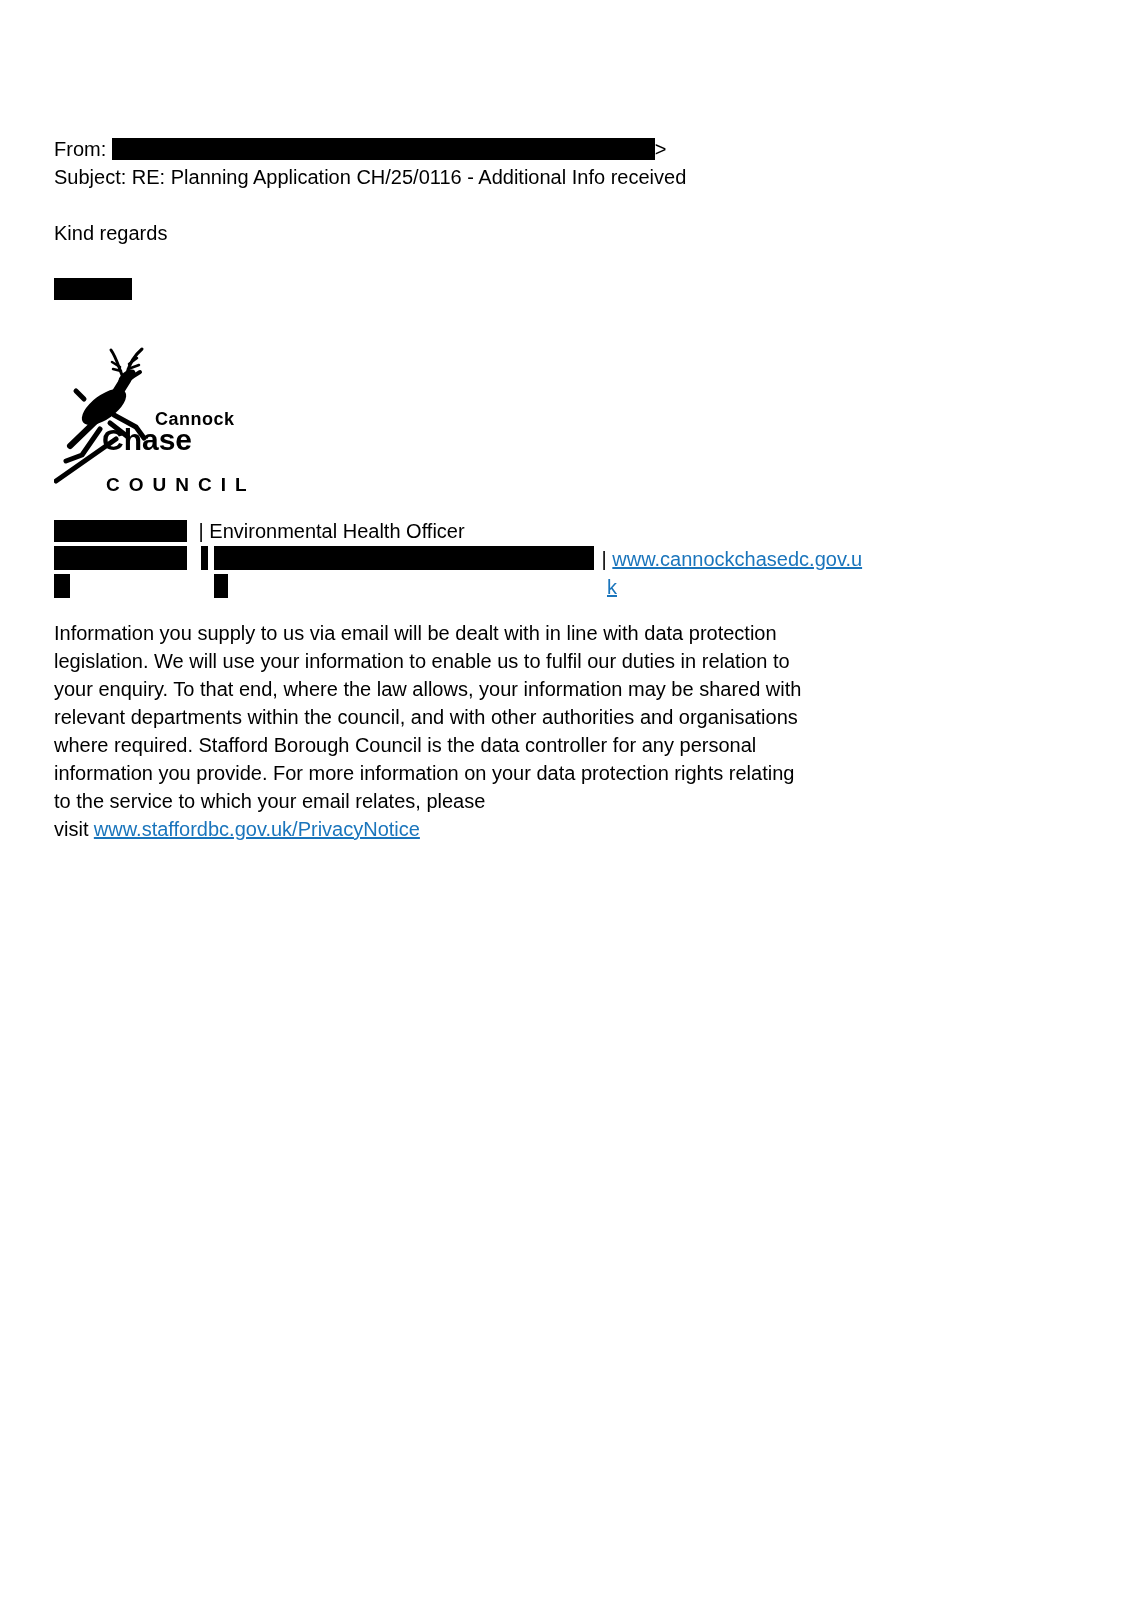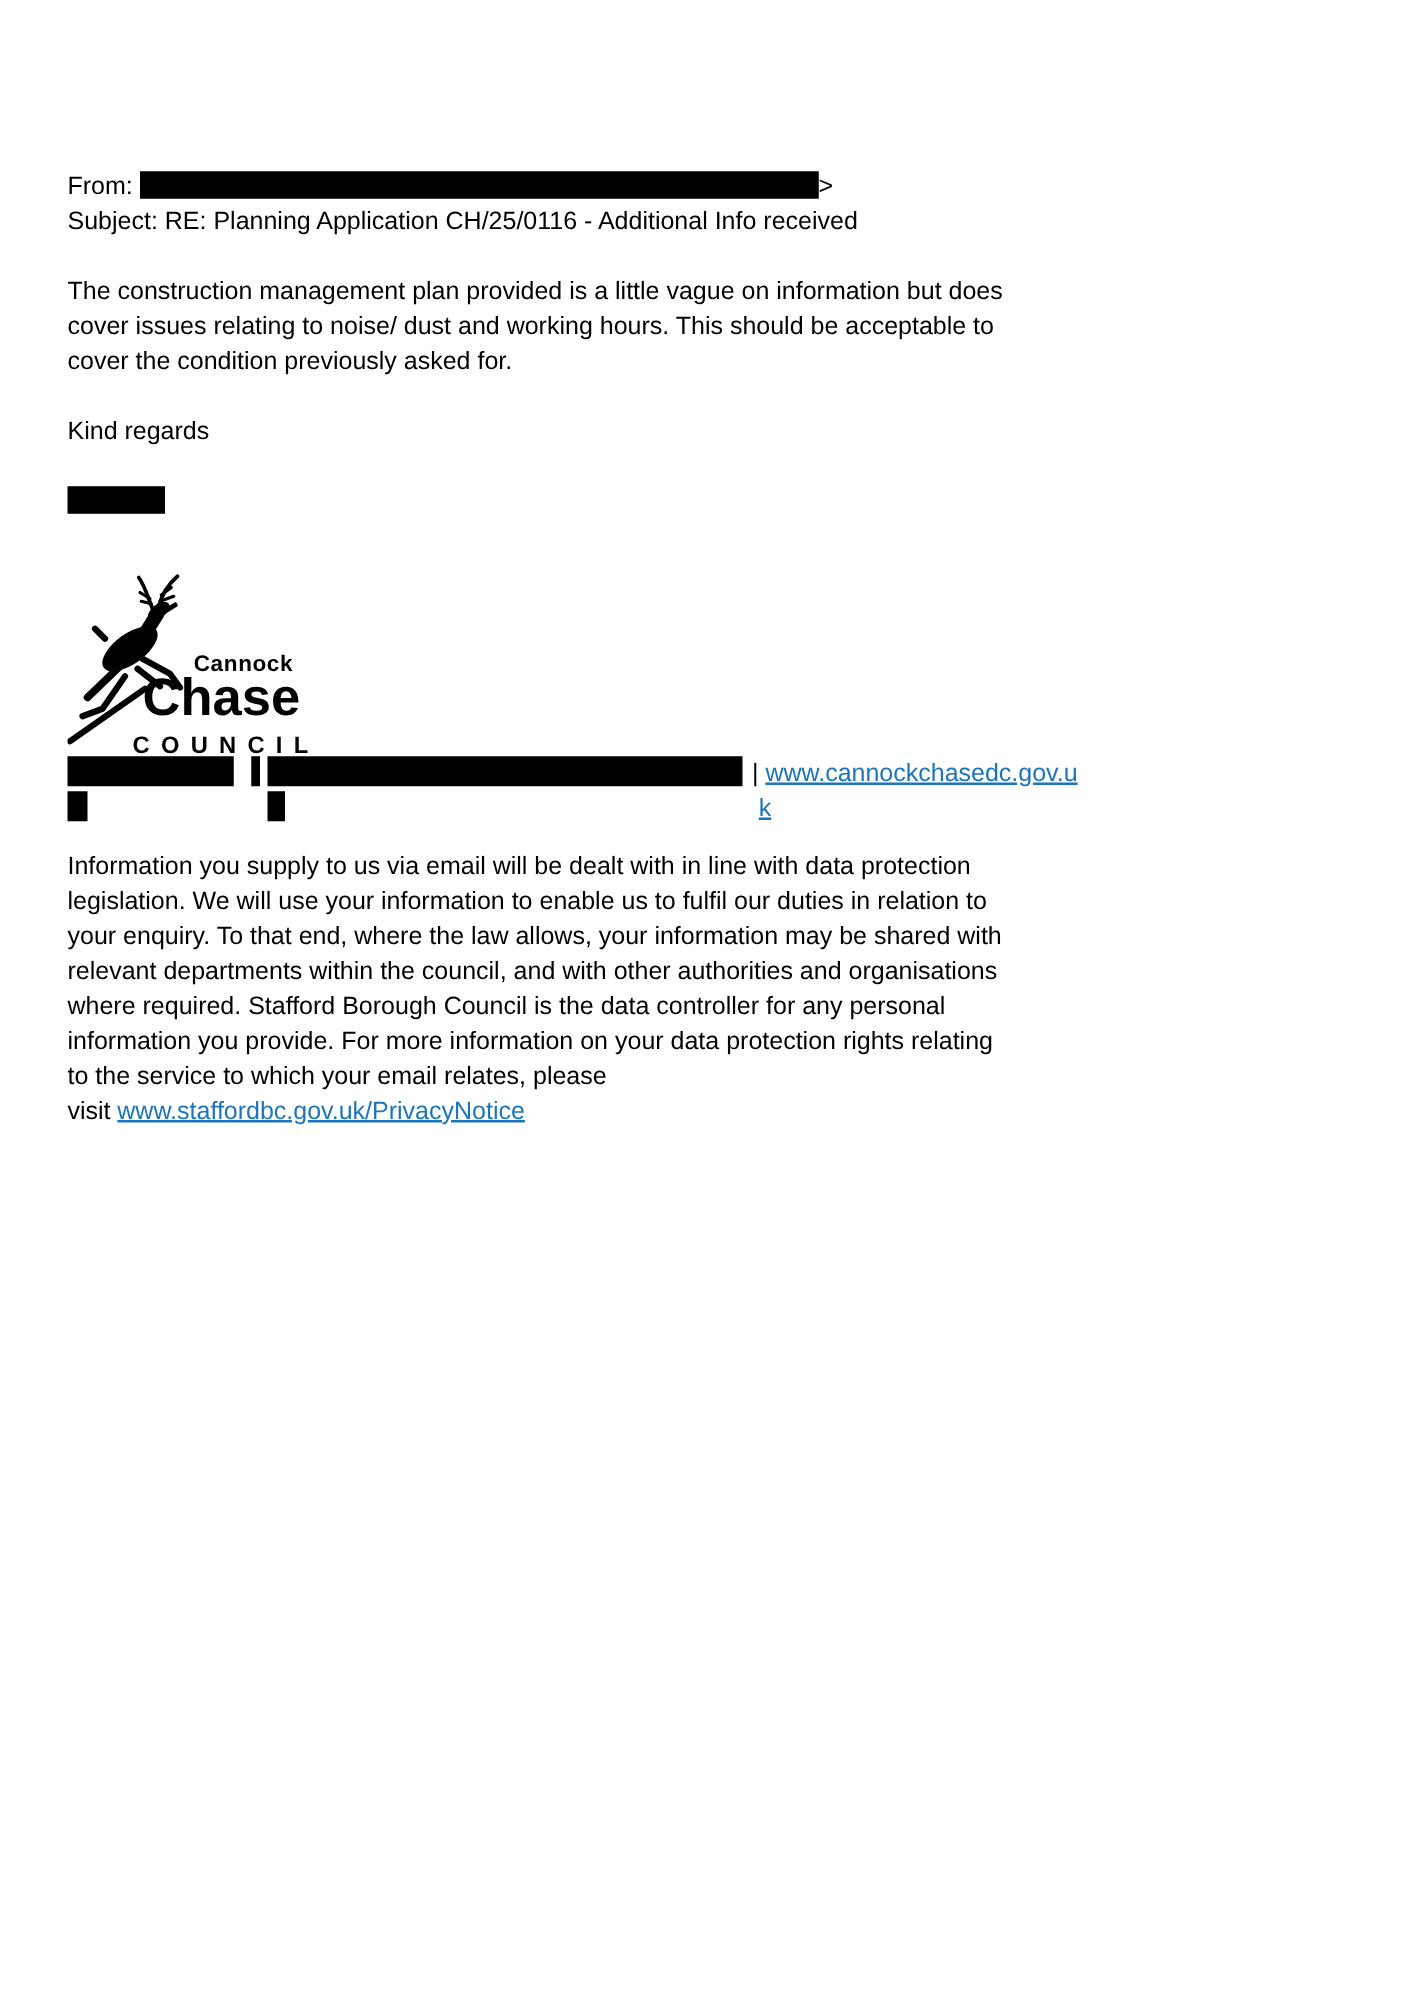--- a/index.html
+++ b/index.html
@@ -37,22 +37,22 @@
     width: 210px;
     height: 150px;
     margin-top: 40px;
   }
   .logo-svg { position: absolute; left: 0; top: 0; }
   .logo-cannock {
     position: absolute; left: 101px; top: 66px;
     font-size: 18px; font-weight: bold; letter-spacing: 0.5px;
   }
   .logo-chase {
-    position: absolute; left: 60px; top: 82px;
-    font-size: 42px; font-weight: bold; line-height: 1;
+    position: absolute; left: 48px; top: 82px;
+    font-size: 30px; font-weight: bold; line-height: 1;
   }
   .logo-council {
     position: absolute; left: 52px; top: 131px;
     font-size: 19px; font-weight: bold; letter-spacing: 9px;
   }
   .sig-first { margin-top: 24px; }
   .privacy { margin-top: 18px; }
 </style>
 </head>
 <body>
@@ -62,23 +62,20 @@
   <p class="line">
     <span>From:</span>
     <span class="redact" style="width:543px"></span><span>&gt;</span>
   </p>
   <p class="line">
     <span>Subject:</span>
     <span>RE: Planning Application CH/25/0116 - Additional Info received</span>
   </p>
 
 
-  <p class="line gap-top prewrap">The construction management plan provided is a little vague on information but does
-cover issues relating to noise/ dust and working hours. This should be acceptable to
-cover the condition previously asked for.</p>
 
   <p class="line gap-top">Kind regards</p>
 
   <p class="line gap-top">
     <span class="redact" style="width:78px"></span>
   </p>
 
   <div class="logo-block">
     <svg class="logo-svg" width="210" height="150" viewBox="0 0 210 150" aria-hidden="true">
       <g fill="none" stroke="#000000" stroke-linecap="round">
@@ -98,20 +95,25 @@
         <path d="M74 26 L85 22" stroke-width="2.5"></path>
       </g>
       <ellipse cx="50" cy="64" rx="26" ry="12" transform="rotate(-36 50 64)" fill="#000000"></ellipse>
       <ellipse cx="73" cy="34" rx="10" ry="5.5" transform="rotate(-38 73 34)" fill="#000000"></ellipse>
     </svg>
     <span class="logo-cannock">Cannock</span>
     <span class="logo-chase">Chase</span>
     <span class="logo-council">COUNCIL</span>
   </div>
 
+  <p class="line sig-first">
+    <span class="redact" style="width:133px"></span>
+    <span style="margin-left:6px">|</span>
+    <span>Environmental Health Officer</span>
+  </p>
   <p class="line">
     <span class="redact" style="width:133px;height:24px"></span><span class="redact" style="width:7px;height:24px;margin-left:14px"></span><span class="redact" style="width:380px;height:24px;margin-left:6px"></span>
     <span style="margin-left:2px">|</span>
     <a class="link" href="#">www.cannockchasedc.gov.u</a>
   </p>
   <p class="line">
     <span class="redact" style="width:16px;height:24px"></span><span class="redact" style="width:14px;height:24px;margin-left:144px"></span><a class="link" href="#" style="margin-left:379px">k</a>
   </p>
 
   <p class="line privacy">

